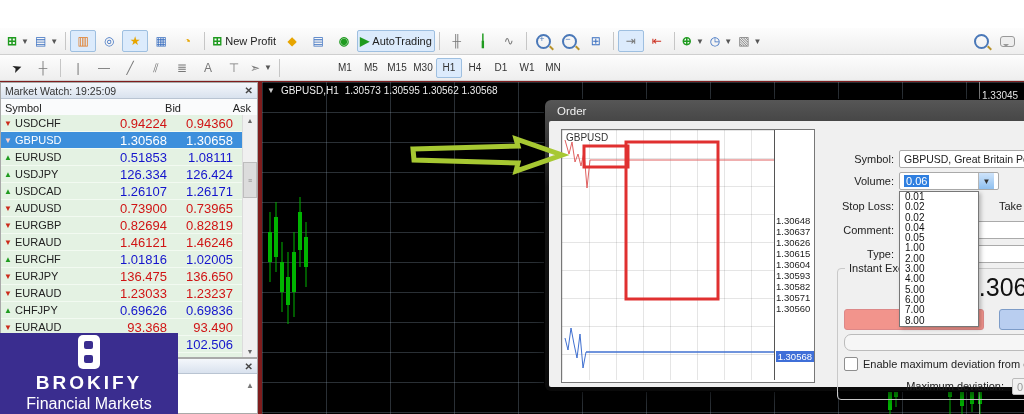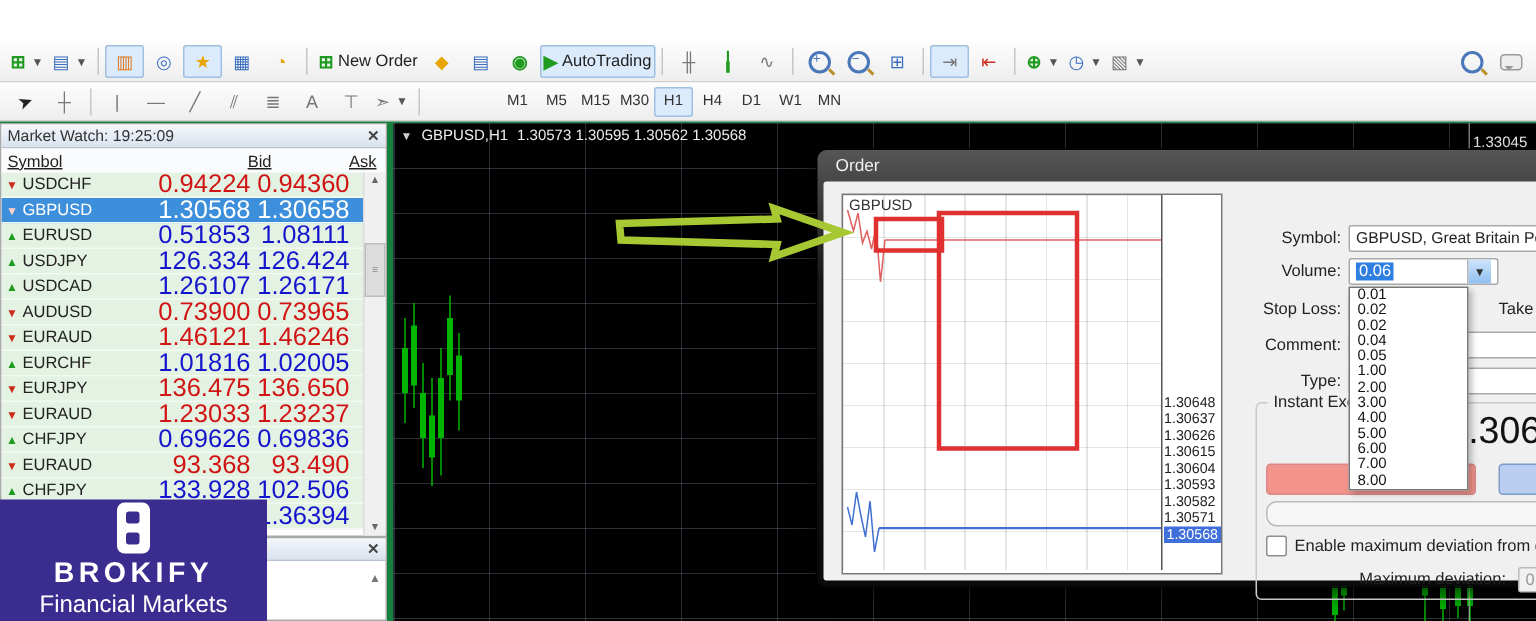--- a/index.html
+++ b/index.html
@@ -26,39 +26,39 @@
   .mag::after{content:"";position:absolute;width:5px;height:2px;background:#b8922a;
               right:-5px;bottom:-2px;transform:rotate(45deg);}
   .mag .pm{position:absolute;top:0px;left:1px;font-size:9px;color:#4a78b8;line-height:7px;}
   .chatic{width:13px;height:9px;border:1px solid #999;border-radius:3px;position:relative;background:#eee;}
   .chatic::after{content:"";position:absolute;left:2px;bottom:-4px;border:3px solid transparent;border-top-color:#999;}
   .tf{width:24px;height:18px;display:flex;align-items:center;justify-content:center;
       font-size:10px;color:#333;border:1px solid transparent;border-radius:2px;}
   .tf.active{background:#dcebfc;border-color:#9ebfe0;}
   .spacer{flex:1;}
   
-  #work{position:absolute;top:81px;left:0;right:0;bottom:0;background:#15803d;}
+  #work{position:absolute;top:81px;left:0;right:0;bottom:0;background:#7f1d1d;}
   
   #mw{position:absolute;left:0;top:1px;width:258px;height:276px;background:#fff;border:1px solid #a9a9a9;box-sizing:border-box;}
   .ptitle{height:15px;display:flex;align-items:center;padding:0 4px;
           background:linear-gradient(#f4f7fb,#d9e2ee);border-bottom:1px solid #b9c4d2;
           font-size:10.5px;color:#333;}
   .ptitle .x{margin-left:auto;font-size:10px;color:#444;font-weight:bold;}
   .mwhead{display:flex;height:17px;align-items:center;border-bottom:1px solid #d4d4d4;background:#fafbfc;font-size:11px;}
-  .mwhead span{padding:0 4px;text-decoration:underline;}
+  .mwhead span{padding:0 4px;}
   .col-sym{width:104px;}
   .col-bid{width:64px;text-align:right;}
   .col-ask{width:62px;text-align:right;}
   #mwrows{position:absolute;top:32px;left:0;right:14px;bottom:0;overflow:hidden;}
   .mwrow{display:flex;height:16px;align-items:center;background:#e4f2e3;border-bottom:1px solid #f2faf1;}
   .mwicon{width:14px;text-align:center;font-size:8px;}
   .up .mwicon::before{content:"▲";color:#1f9b1f;}
   .down .mwicon::before{content:"▼";color:#cc2a1a;}
   .mwsym{width:90px;font-size:11px;color:#222;}
-  .mwbid,.mwask{width:62px;text-align:right;padding-right:4px;font-size:17px;}
+  .mwbid,.mwask{width:62px;text-align:right;padding-right:4px;font-size:13px;}
   .up .mwbid,.up .mwask{color:var(--up);}
   .down .mwbid,.down .mwask{color:var(--down);}
   .mwrow.selected{background:var(--selected_row);}
   .mwrow.selected .mwsym,.mwrow.selected .mwbid,.mwrow.selected .mwask{color:#fff;}
   .mwrow.selected .mwicon::before{color:#ffd0c8;}
   #mwsb{position:absolute;top:32px;right:0;width:14px;bottom:0;background:#f0f0f0;border-left:1px solid #dcdcdc;
         display:flex;flex-direction:column;align-items:center;font-size:7px;color:#666;}
   #mwsb .thumb{width:12px;height:34px;background:#dcdcdc;border:1px solid #bdbdbd;margin-top:38px;
                display:flex;align-items:center;justify-content:center;color:#888;}
   #mwsb .up-a{margin-top:2px;} #mwsb .dn-a{margin-top:auto;margin-bottom:2px;}
@@ -85,21 +85,21 @@
   #dlg-title{height:22px;color:#f0f0f0;font-size:11.5px;display:flex;align-items:center;padding:0 12px;}
   #dlg-body{position:absolute;left:4px;right:4px;top:21px;bottom:4px;background:#f0f0f0;border-radius:2px;}
   
   #mini{position:absolute;left:12px;top:8px;width:252px;height:252px;background:#fff;border:1px solid #777;}
   #miniplot{position:absolute;left:0;top:0;width:212px;height:250px;border-right:1px solid #555;
     background-image:
       repeating-linear-gradient(to right,rgba(0,0,0,.10) 0 1px,transparent 1px 27px),
       repeating-linear-gradient(to bottom,rgba(0,0,0,.10) 0 1px,transparent 1px 28px);}
   #minisym{position:absolute;left:4px;top:2px;font-size:10px;color:#333;z-index:2;}
   #miniscale{position:absolute;right:0px;top:36px;width:38px;height:196px;display:flex;flex-direction:column;
-             justify-content:flex-end;font-size:9.5px;color:#222;}
+             justify-content:center;font-size:9.5px;color:#222;}
   #bidtag{position:absolute;right:0;bottom:20px;background:#3f6fd8;color:#fff;font-size:9.5px;padding:0 2px;}
   
   .flabel{position:absolute;width:110px;text-align:right;font-size:11px;color:#222;}
   .fld{position:absolute;height:18px;background:#fff;border:1px solid #aaa;border-radius:2px;
        box-sizing:border-box;font-size:11px;display:flex;align-items:center;padding:0 4px;}
   .fld .carbtn{margin-left:auto;width:15px;height:100%;display:flex;align-items:center;justify-content:center;
                background:linear-gradient(#fefefe,#dfe5ec);border-left:1px solid #b5b5b5;font-size:8px;color:#333;}
   .selval{background:#2f7fe0;color:#fff;padding:0 2px;}
   #vlist{position:absolute;left:350px;top:70px;width:78px;height:134px;background:#fff;
          border:1px solid #777;z-index:6;box-shadow:2px 2px 4px rgba(0,0,0,.25);overflow:hidden;}
@@ -157,21 +157,21 @@
       </div>
     <div class="tbtn">
         <span class="g-blue">▦</span>
       </div>
     <div class="tbtn">
         <span class="g-gold">◔</span>
       </div>
     <div class="sep"></div>
     <div class="tbtn">
         <span class="g-green">⊞</span>
-        <span class="cap">New Order</span>
+        <span class="cap">New Profit</span>
       </div>
     <div class="tbtn">
         <span class="g-gold">◆</span>
       </div>
     <div class="tbtn">
         <span class="g-blue">▤</span>
       </div>
     <div class="tbtn">
         <span class="g-green">◉</span>
       </div>
@@ -329,20 +329,26 @@
             <span class="mwask">1.26171</span>
           </div>
 
           <div class="mwrow down">
             <span class="mwicon"></span>
             <span class="mwsym">AUDUSD</span>
             <span class="mwbid">0.73900</span>
             <span class="mwask">0.73965</span>
           </div>
 
+          <div class="mwrow down">
+            <span class="mwicon"></span>
+            <span class="mwsym">EURGBP</span>
+            <span class="mwbid">0.82694</span>
+            <span class="mwask">0.82819</span>
+          </div>
 
           <div class="mwrow down">
             <span class="mwicon"></span>
             <span class="mwsym">EURAUD</span>
             <span class="mwbid">1.46121</span>
             <span class="mwask">1.46246</span>
           </div>
 
           <div class="mwrow up">
             <span class="mwicon"></span>

